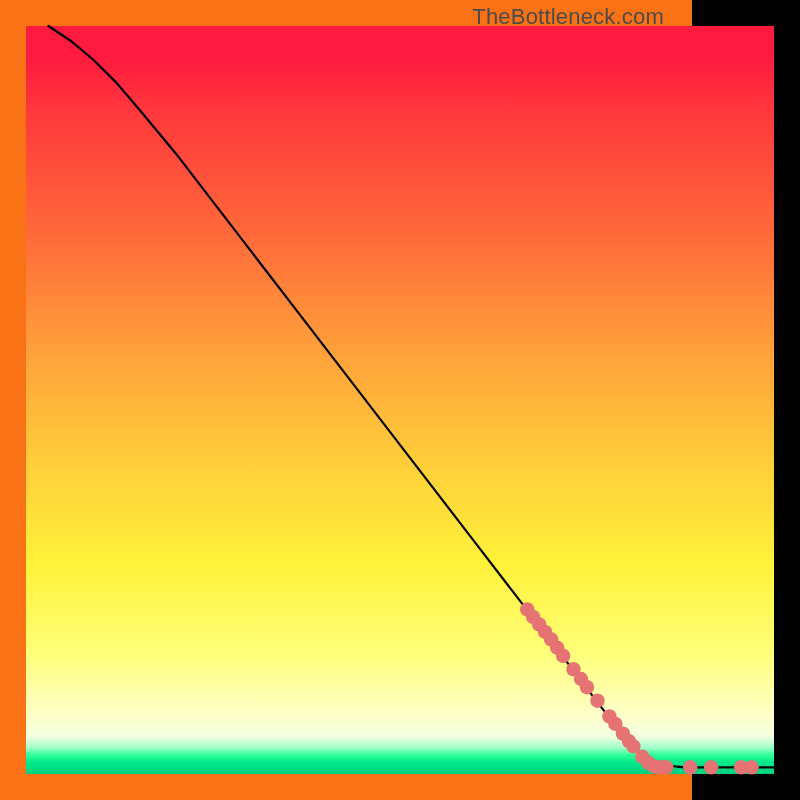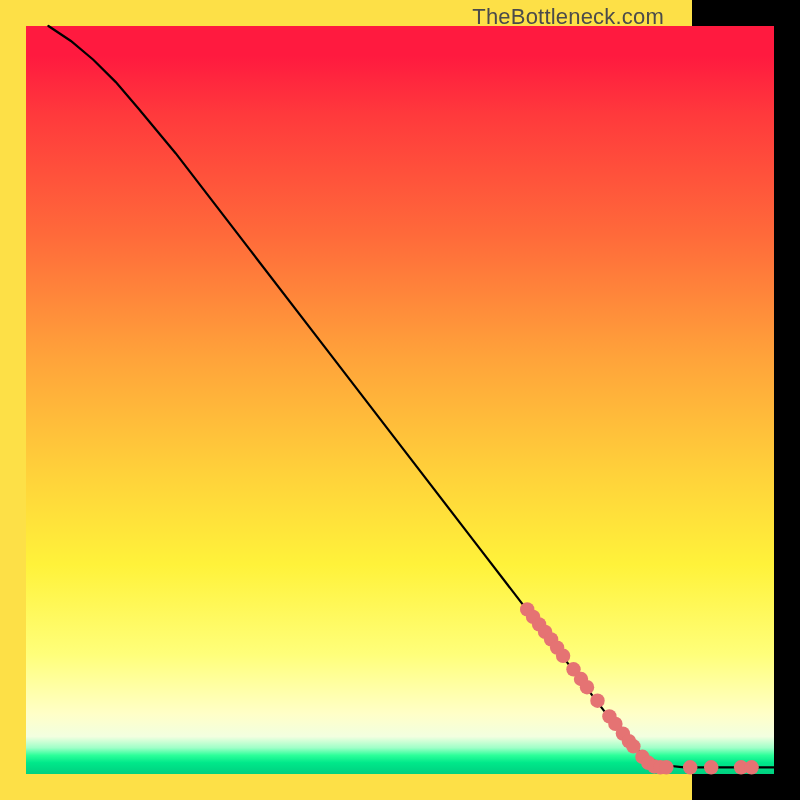--- a/index.html
+++ b/index.html
@@ -8,21 +8,21 @@
     width: 800px;
     height: 800px;
     overflow: hidden;
     background: #000;
     font-family: Arial, Helvetica, sans-serif;
   }
   .frame {
     position: relative;
     width: 692px;
     height: 800px;
-    background: #fde047;
+    background: #f97316;
   }
   .plot {
     position: absolute;
     left: 26px;
     top: 26px;
     width: 748px;
     height: 748px;
     
     background: linear-gradient(to bottom,
       #ff1a3f 0%,

